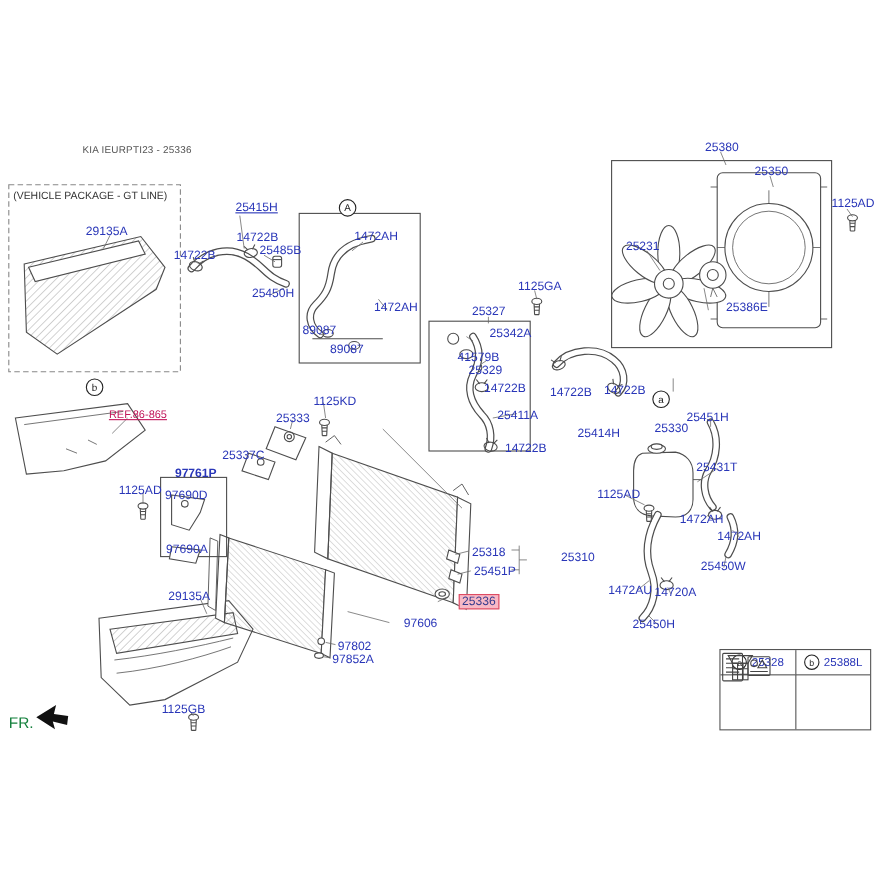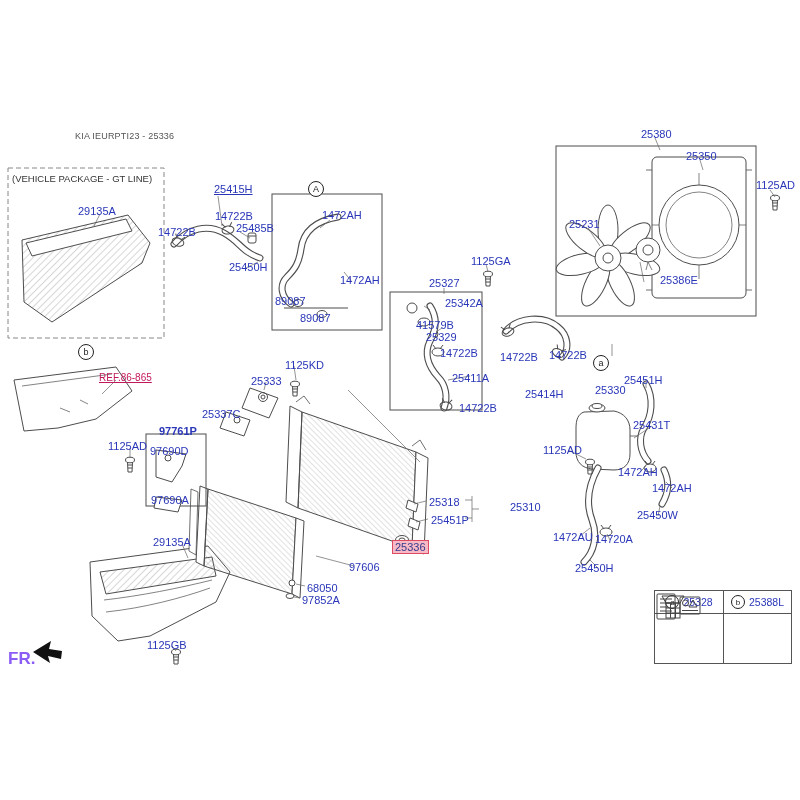--- a/index.html
+++ b/index.html
@@ -7,21 +7,21 @@
     width:800px;height:800px;position:relative;background:#ffffff;
     font-family:"Liberation Sans", sans-serif;overflow:hidden;
   }
   #stage{position:absolute;inset:0;width:656px;height:800px;}
   svg{position:absolute;left:0;top:0;}
   .plabel{
     position:absolute;font-size:11px;line-height:1.1;color:#2936b8;
     white-space:nowrap;letter-spacing:0;cursor:pointer;
   }
   .plabel.dark{color:#333;font-size:9.5px;cursor:default;}
-  .plabel.fr{font-weight:bold;font-size:17px;color:#8b5cf6;}
+  .plabel.fr{font-weight:normal;font-size:14px;color:#15803d;}
   .plabel.ref{color:#c2185b;text-decoration:underline;font-size:10px;}
   .plabel.highlight{
     background:#f8b9c6;border:1px solid #dd4b63;padding:0 2px;color:#333a8d;
   }
   .hdr{
     position:absolute;left:75px;top:131px;font-size:9px;color:#555;letter-spacing:.2px;
   }
   .circle-letter{
     position:absolute;width:14px;height:14px;border:1.2px solid #222;border-radius:50%;
     font-size:9px;display:flex;align-items:center;justify-content:center;
@@ -217,21 +217,21 @@
 
     <path d="M33,652 L51,641 L49,649 L62,651 L61,659 L48,656 L50,663 Z" fill="#111" stroke="none"></path>
   </svg>
 
   <div class="hdr">KIA IEURPTI23 - 25336</div>
 
   <div id="labels-layer">
       <span class="plabel dark" style="left: 12px; top: 174px;">(VEHICLE PACKAGE - GT LINE)</span>
       <span class="plabel dark fr" style="left: 8px; top: 650px;">FR.</span>
       <span class="plabel ref" style="left: 99px; top: 372px;">REF.86-865</span>
-      <span class="plabel highlight" style="left: 392px; top: 540px;">25336</span>
+      <span class="plabel highlight" style="left: 417px; top: 540px;">25336</span>
       <span class="plabel" style="left: 78px; top: 205px;">29135A</span>
       <span class="plabel" style="left: 214px; top: 183px; text-decoration: underline;">25415H</span>
       <span class="plabel" style="left: 158px; top: 226px;">14722B</span>
       <span class="plabel" style="left: 215px; top: 210px;">14722B</span>
       <span class="plabel" style="left: 236px; top: 222px;">25485B</span>
       <span class="plabel" style="left: 229px; top: 261px;">25450H</span>
       <span class="plabel" style="left: 322px; top: 209px;">1472AH</span>
       <span class="plabel" style="left: 340px; top: 274px;">1472AH</span>
       <span class="plabel" style="left: 275px; top: 295px;">89087</span>
       <span class="plabel" style="left: 300px; top: 312px;">89087</span>
@@ -266,22 +266,22 @@
       <span class="plabel" style="left: 202px; top: 408px;">25337C</span>
       <span class="plabel" style="left: 159px; top: 425px; font-weight: bold;">97761P</span>
       <span class="plabel" style="left: 150px; top: 445px;">97690D</span>
       <span class="plabel" style="left: 108px; top: 440px;">1125AD</span>
       <span class="plabel" style="left: 151px; top: 494px;">97690A</span>
       <span class="plabel" style="left: 153px; top: 536px;">29135A</span>
       <span class="plabel" style="left: 147px; top: 639px;">1125GB</span>
       <span class="plabel" style="left: 429px; top: 496px;">25318</span>
       <span class="plabel" style="left: 431px; top: 514px; text-align: center;">25451P</span>
       <span class="plabel" style="left: 482px; top: 501px; margin-left: 28px;">25310</span>
-      <span class="plabel" style="left: 349px; top: 561px;">97606</span>
-      <span class="plabel" style="left: 307px; top: 582px;">68050</span>
+      <span class="plabel" style="left: 367px; top: 561px;">97606</span>
+      <span class="plabel" style="left: 307px; top: 582px;">97802</span>
       <span class="plabel" style="left: 302px; top: 594px;">97852A</span>
       <span class="circle-letter" style="left: 316px; top: 189px;">A</span>
       <span class="circle-letter" style="left: 86px; top: 352px;">b</span>
       <span class="circle-letter" style="left: 601px; top: 363px;">a</span>
     </div>
 
   <div class="legend">
     <div class="legend-cell">
       <span class="lcircle">a</span>
       <span class="llabel">25328</span>

